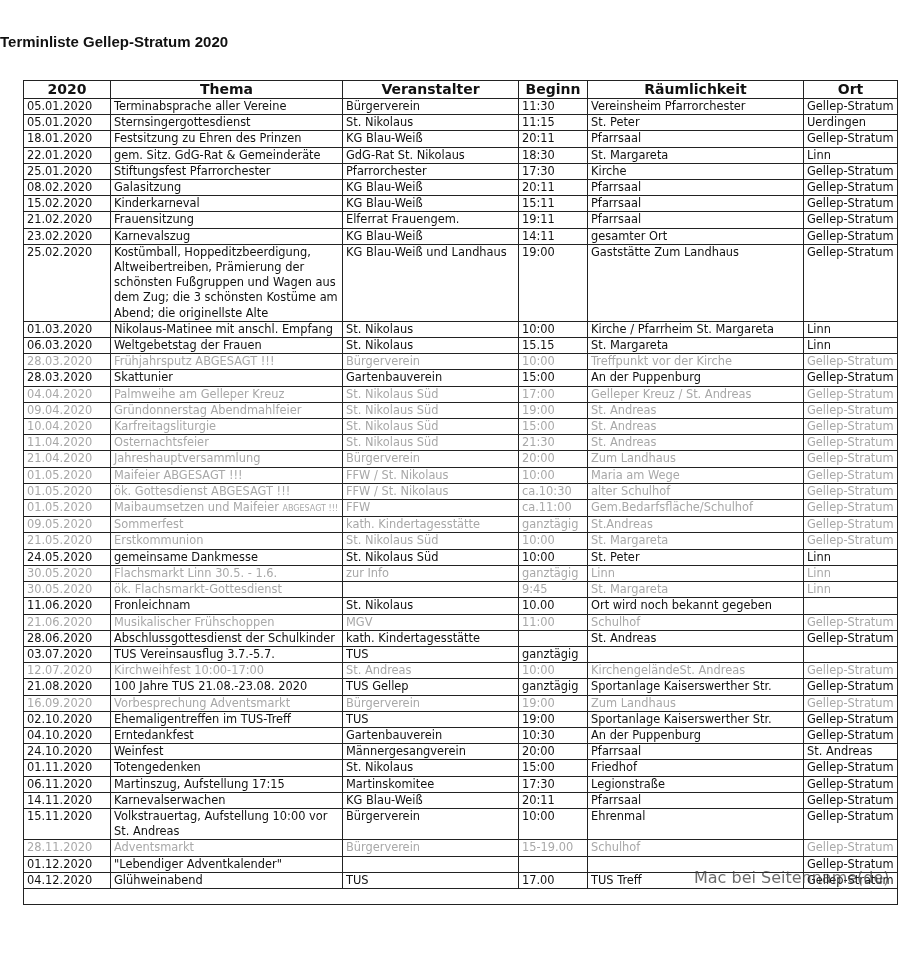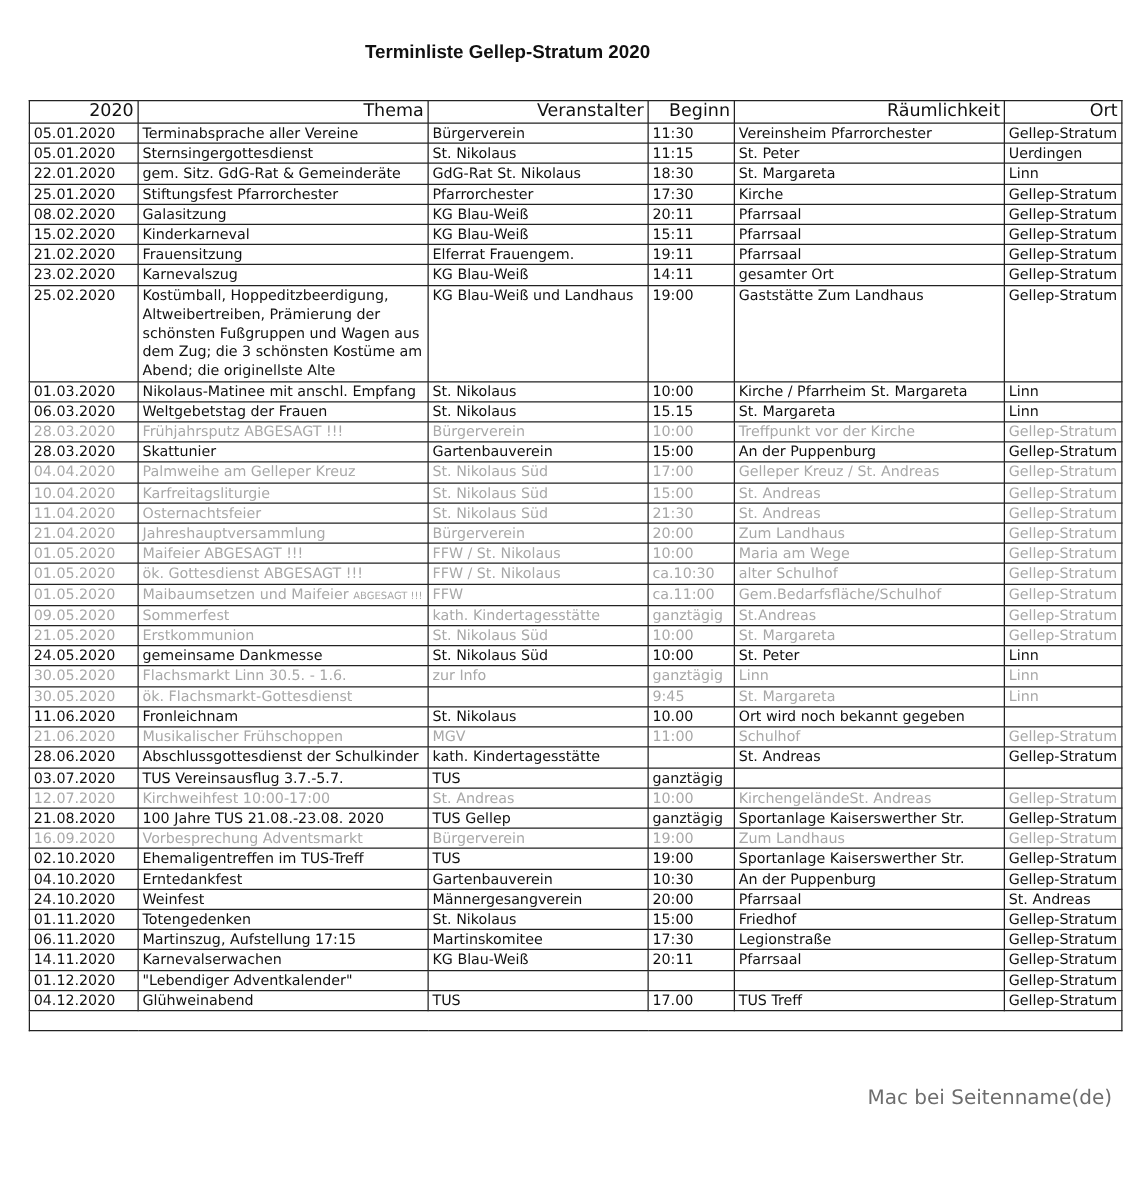--- a/index.html
+++ b/index.html
@@ -1,20 +1,20 @@
 <!DOCTYPE html>
 <html><head>
   <meta charset="utf-8">
   <style>
     html, body { margin: 0; padding: 0; background: #ffffff; }
     body { width: 906px; height: 960px; position: relative; overflow: hidden; font-family: "DejaVu Sans", sans-serif; color: #111; }
-    .title { position: absolute; left: 0; top: 33px; width: 812px; text-align: center; font-family: "Liberation Sans", sans-serif; font-weight: bold; font-size: 15px; color: #111; }
+    .title { position: absolute; left: 0; top: 33px; width: 812px; font-family: "Liberation Sans", sans-serif; font-weight: bold; font-size: 15px; color: #111; }
     table.events { position: absolute; left: 23px; top: 80px; border-collapse: collapse; table-layout: fixed; width: 874px; }
     table.events th, table.events td { border: 1px solid #222; padding: 0 3px; vertical-align: top; overflow: hidden; white-space: nowrap; }
-    table.events th { font-weight: normal; font-size: 14px; text-align: right; height: 17px; line-height: 17px; }
+    table.events th { font-weight: bold; font-size: 14px; text-align: center; height: 17px; line-height: 17px; }
     table.events td { font-size: 11.4px; height: 15.2px; line-height: 15.2px; }
     table.events td.wrap { white-space: normal; }
     tr.cancelled td { color: #a8a8a8; }
     .small { font-size: 8px; }
     .footer-cell { height: 10px; }
     .watermark { position: absolute; left: 694px; top: 868px; font-family: "DejaVu Sans", sans-serif; font-size: 16px; color: rgba(60,60,60,0.75); white-space: nowrap; }
     col.c1 { width: 87px; } col.c2 { width: 232px; } col.c3 { width: 176px; } col.c4 { width: 69px; } col.c5 { width: 216px; } col.c6 { width: 94px; }
   </style>
 </head>
 <body>
@@ -51,20 +51,28 @@
       </tr>
       <tr>
         <td><span>05.01.2020</span></td>
         <td><span>Sternsingergottesdienst</span></td>
         <td><span>St. Nikolaus</span></td>
         <td><span>11:15</span></td>
         <td><span>St. Peter</span></td>
         <td><span>Uerdingen</span></td>
       </tr>
       <tr>
+        <td><span>18.01.2020</span></td>
+        <td><span>Festsitzung zu Ehren des Prinzen</span></td>
+        <td><span>KG Blau-Weiß</span></td>
+        <td><span>20:11</span></td>
+        <td><span>Pfarrsaal</span></td>
+        <td><span>Gellep-Stratum</span></td>
+      </tr>
+      <tr>
         <td><span>22.01.2020</span></td>
         <td><span>gem. Sitz. GdG-Rat &amp; Gemeinderäte</span></td>
         <td><span>GdG-Rat St. Nikolaus</span></td>
         <td><span>18:30</span></td>
         <td><span>St. Margareta</span></td>
         <td><span>Linn</span></td>
       </tr>
       <tr>
         <td><span>25.01.2020</span></td>
         <td><span>Stiftungsfest Pfarrorchester</span></td>
@@ -147,20 +155,28 @@
       </tr>
       <tr class="cancelled">
         <td><span>04.04.2020</span></td>
         <td><span>Palmweihe am Gelleper Kreuz</span></td>
         <td><span>St. Nikolaus Süd</span></td>
         <td><span>17:00</span></td>
         <td><span>Gelleper Kreuz / St. Andreas</span></td>
         <td><span>Gellep-Stratum</span></td>
       </tr>
       <tr class="cancelled">
+        <td><span>09.04.2020</span></td>
+        <td><span>Gründonnerstag Abendmahlfeier</span></td>
+        <td><span>St. Nikolaus Süd</span></td>
+        <td><span>19:00</span></td>
+        <td><span>St. Andreas</span></td>
+        <td><span>Gellep-Stratum</span></td>
+      </tr>
+      <tr class="cancelled">
         <td><span>10.04.2020</span></td>
         <td><span>Karfreitagsliturgie</span></td>
         <td><span>St. Nikolaus Süd</span></td>
         <td><span>15:00</span></td>
         <td><span>St. Andreas</span></td>
         <td><span>Gellep-Stratum</span></td>
       </tr>
       <tr class="cancelled">
         <td><span>11.04.2020</span></td>
         <td><span>Osternachtsfeier</span></td>
@@ -336,20 +352,36 @@
         <td><span>17:30</span></td>
         <td><span>Legionstraße</span></td>
         <td><span>Gellep-Stratum</span></td>
       </tr>
       <tr>
         <td><span>14.11.2020</span></td>
         <td><span>Karnevalserwachen</span></td>
         <td><span>KG Blau-Weiß</span></td>
         <td><span>20:11</span></td>
         <td><span>Pfarrsaal</span></td>
+        <td><span>Gellep-Stratum</span></td>
+      </tr>
+      <tr>
+        <td><span>15.11.2020</span></td>
+        <td class="wrap"><span>Volkstrauertag, Aufstellung 10:00 vor St. Andreas</span></td>
+        <td><span>Bürgerverein</span></td>
+        <td><span>10:00</span></td>
+        <td><span>Ehrenmal</span></td>
+        <td><span>Gellep-Stratum</span></td>
+      </tr>
+      <tr class="cancelled">
+        <td><span>28.11.2020</span></td>
+        <td><span>Adventsmarkt</span></td>
+        <td><span>Bürgerverein</span></td>
+        <td><span>15-19.00</span></td>
+        <td><span>Schulhof</span></td>
         <td><span>Gellep-Stratum</span></td>
       </tr>
       <tr>
         <td><span>01.12.2020</span></td>
         <td><span>"Lebendiger Adventkalender"</span></td>
         <td><span></span></td>
         <td><span></span></td>
         <td><span></span></td>
         <td><span>Gellep-Stratum</span></td>
       </tr>

